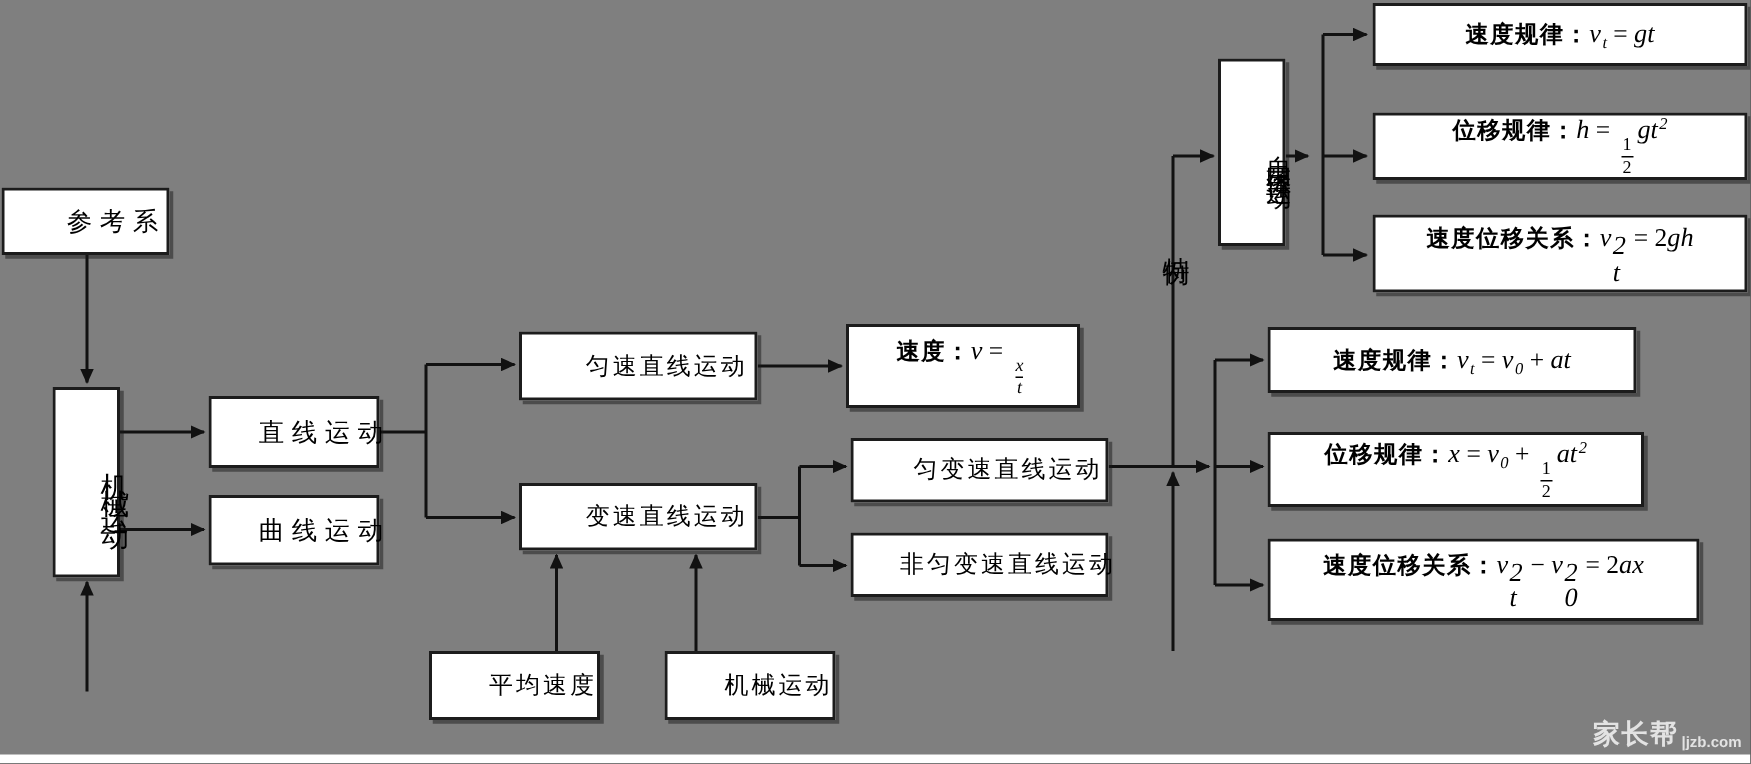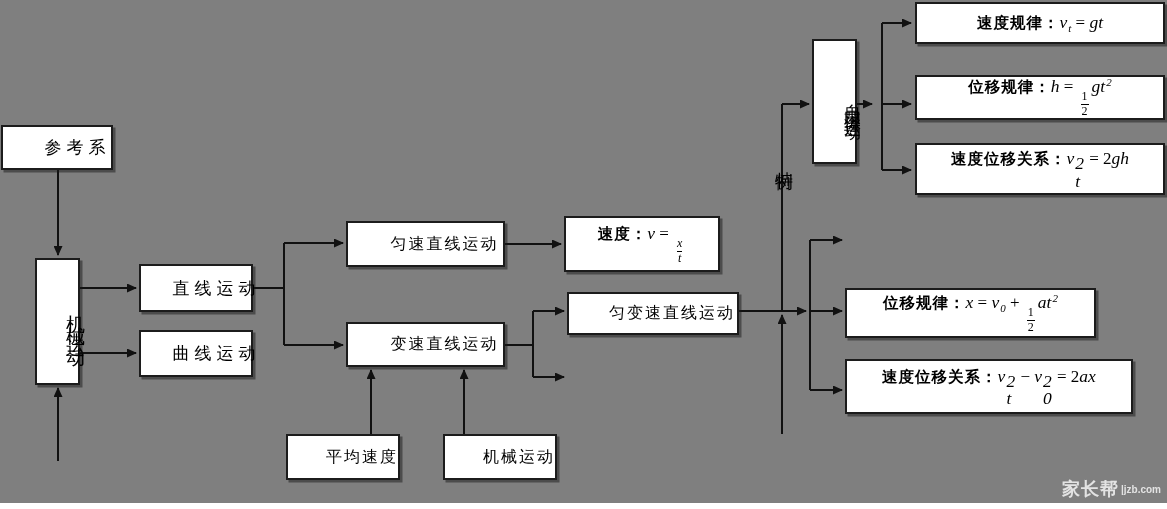--- a/index.html
+++ b/index.html
@@ -55,21 +55,21 @@
   .n-f1{left:915px;top:2px;width:250px;height:42px}
   .n-f2{left:915px;top:75px;width:250px;height:45px}
   .n-f3{left:915px;top:143px;width:250px;height:52px}
   .n-f4{left:845px;top:218px;width:246px;height:44px}
   .n-f5{left:845px;top:288px;width:251px;height:50px}
   .n-f6{left:845px;top:359px;width:288px;height:55px}
   .bottom-strip{position:absolute;left:0;bottom:0;width:1167px;height:6px;background:#ffffff;}
   .watermark{
     position:absolute;right:6px;bottom:8px;color:var(--wm);
     font-family:"Liberation Sans","DejaVu Sans",sans-serif;font-weight:bold;
-    display:flex;align-items:center;gap:2px;opacity:0.95;
+    display:flex;align-items:flex-end;gap:2px;opacity:0.95;
   }
   .wm-brand{font-size:18px;letter-spacing:1px;}
   .wm-site{font-size:10px;}
 </style>
 </head>
 <body>
 
 <div class="canvas">
 
   <svg class="wires" viewBox="0 0 1167 509" xmlns="http://www.w3.org/2000/svg">
@@ -148,20 +148,23 @@
 
   <div class="node n-vdef">
     <span class="fbox"><span class="f-lbl">速度：</span><span class="f-it">v</span><span class="f-rm"> = </span><span class="f-frac f-it">
           <span class="num">x</span>
           <span class="den">t</span>
         </span></span>
   </div>
   <div class="node n-uvar">
     <span class="label tight">匀变速直线运动</span>
   </div>
+  <div class="node n-nuvar">
+    <span class="label tight">非匀变速直线运动</span>
+  </div>
 
   <div class="node plain n-special">
     <span class="label vtext vnarrow">特例</span>
   </div>
   <div class="node n-ff">
     <span class="label vtext vfree">自由落体运动</span>
   </div>
 
   <div class="node n-f1">
     <span class="fbox"><span class="f-lbl">速度规律：</span><span class="f-it">v</span><sub class="f-it f-sub">t</sub><span class="f-rm"> = </span><span class="f-it">gt</span></span>
@@ -172,20 +175,23 @@
           <span class="den">2</span>
         </span><span class="f-it">gt</span><sup class="f-it f-sup">2</sup></span>
   </div>
   <div class="node n-f3">
     <span class="fbox"><span class="f-lbl">速度位移关系：</span><span class="f-it">v</span><span class="f-ss">
           <span class="f-it">2</span>
           <span class="f-it">t</span>
         </span><span class="f-rm"> = 2</span><span class="f-it">gh</span></span>
   </div>
 
+  <div class="node n-f4">
+    <span class="fbox"><span class="f-lbl">速度规律：</span><span class="f-it">v</span><sub class="f-it f-sub">t</sub><span class="f-rm"> = </span><span class="f-it">v</span><sub class="f-it f-sub">0</sub><span class="f-rm"> + </span><span class="f-it">at</span></span>
+  </div>
   <div class="node n-f5">
     <span class="fbox"><span class="f-lbl">位移规律：</span><span class="f-it">x</span><span class="f-rm"> = </span><span class="f-it">v</span><sub class="f-it f-sub">0</sub><span class="f-rm"> + </span><span class="f-frac">
           <span class="num">1</span>
           <span class="den">2</span>
         </span><span class="f-it">at</span><sup class="f-it f-sup">2</sup></span>
   </div>
   <div class="node n-f6">
     <span class="fbox"><span class="f-lbl">速度位移关系：</span><span class="f-it">v</span><span class="f-ss">
           <span class="f-it">2</span>
           <span class="f-it">t</span>

